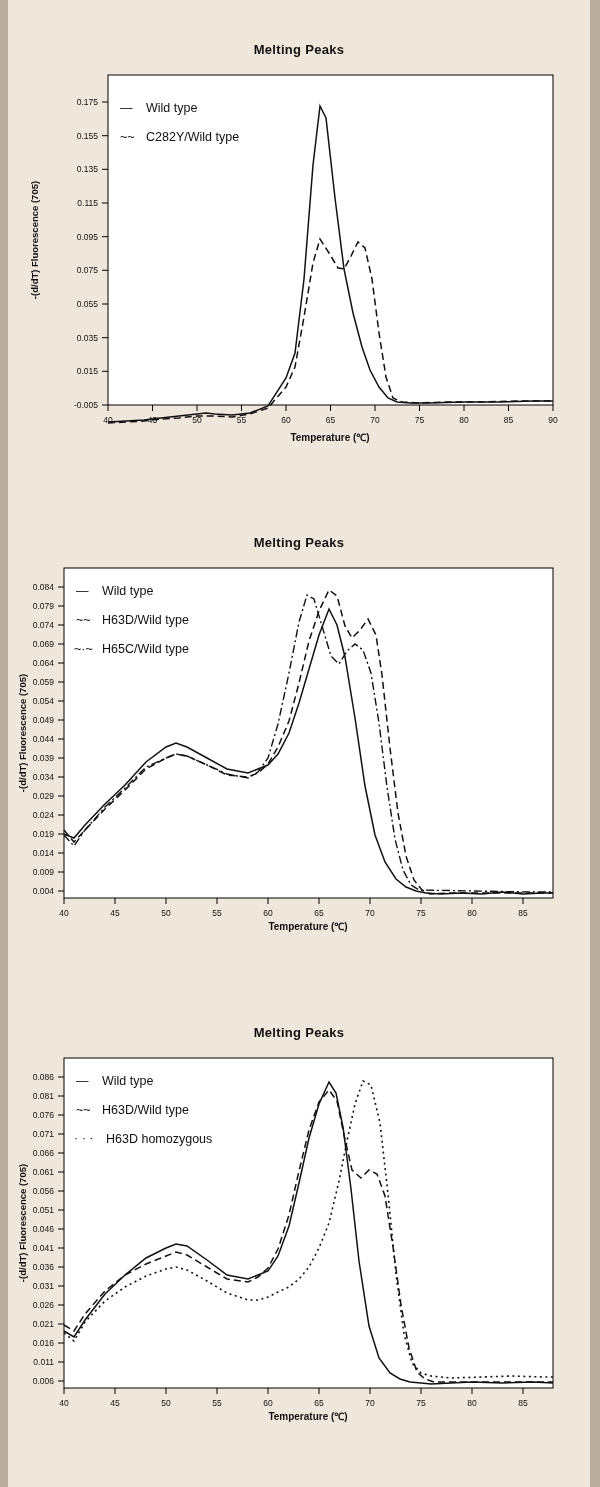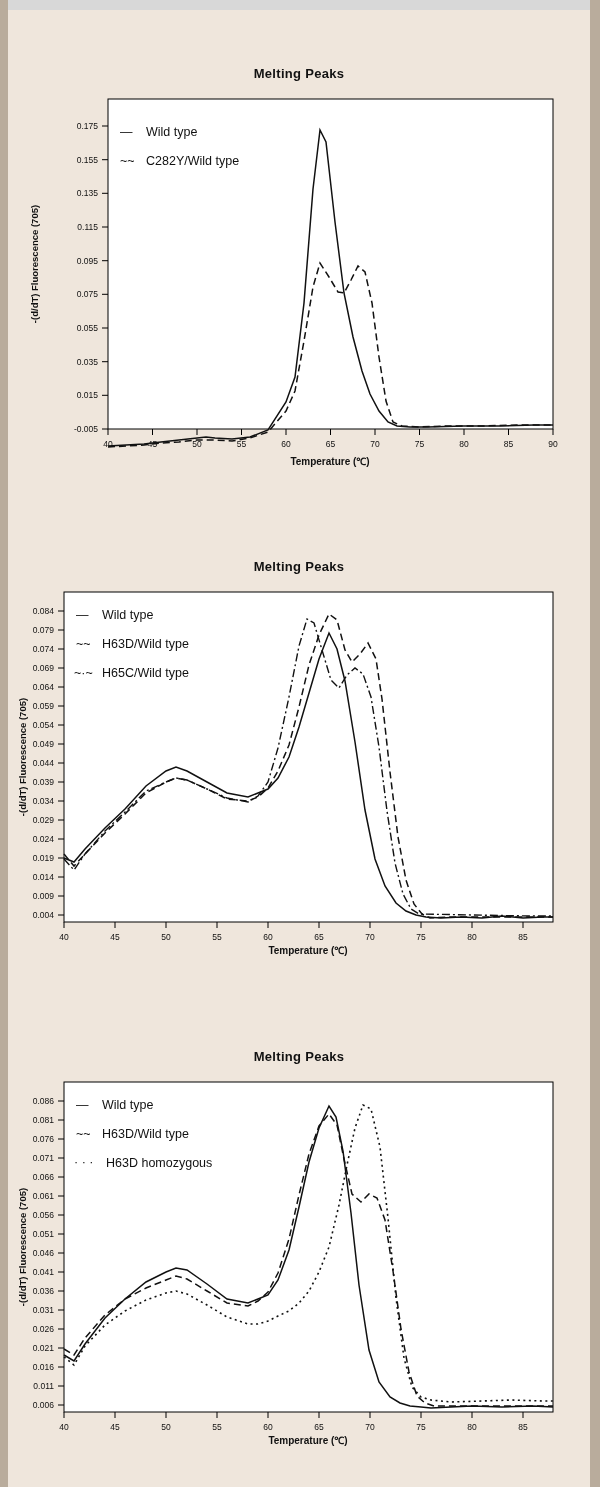--- a/index.html
+++ b/index.html
@@ -27,21 +27,21 @@
     background: #b9ac9c;
   }
   .right-edge {
     position: absolute;
     right: 0; top: 0;
     width: 10px; height: 1487px;
     background: #b9ac9c;
   }
   .page {
     position: absolute;
-    left: 8px; top: 24px;
+    left: 8px; top: 0;
     width: 582px;
     height: 1406px;
     background: #efe6dc;
   }
   .figure {
     position: absolute;
     width: 582px;
   }
   .fig1 { top: 42px; }
   .fig2 { top: 535px; }

